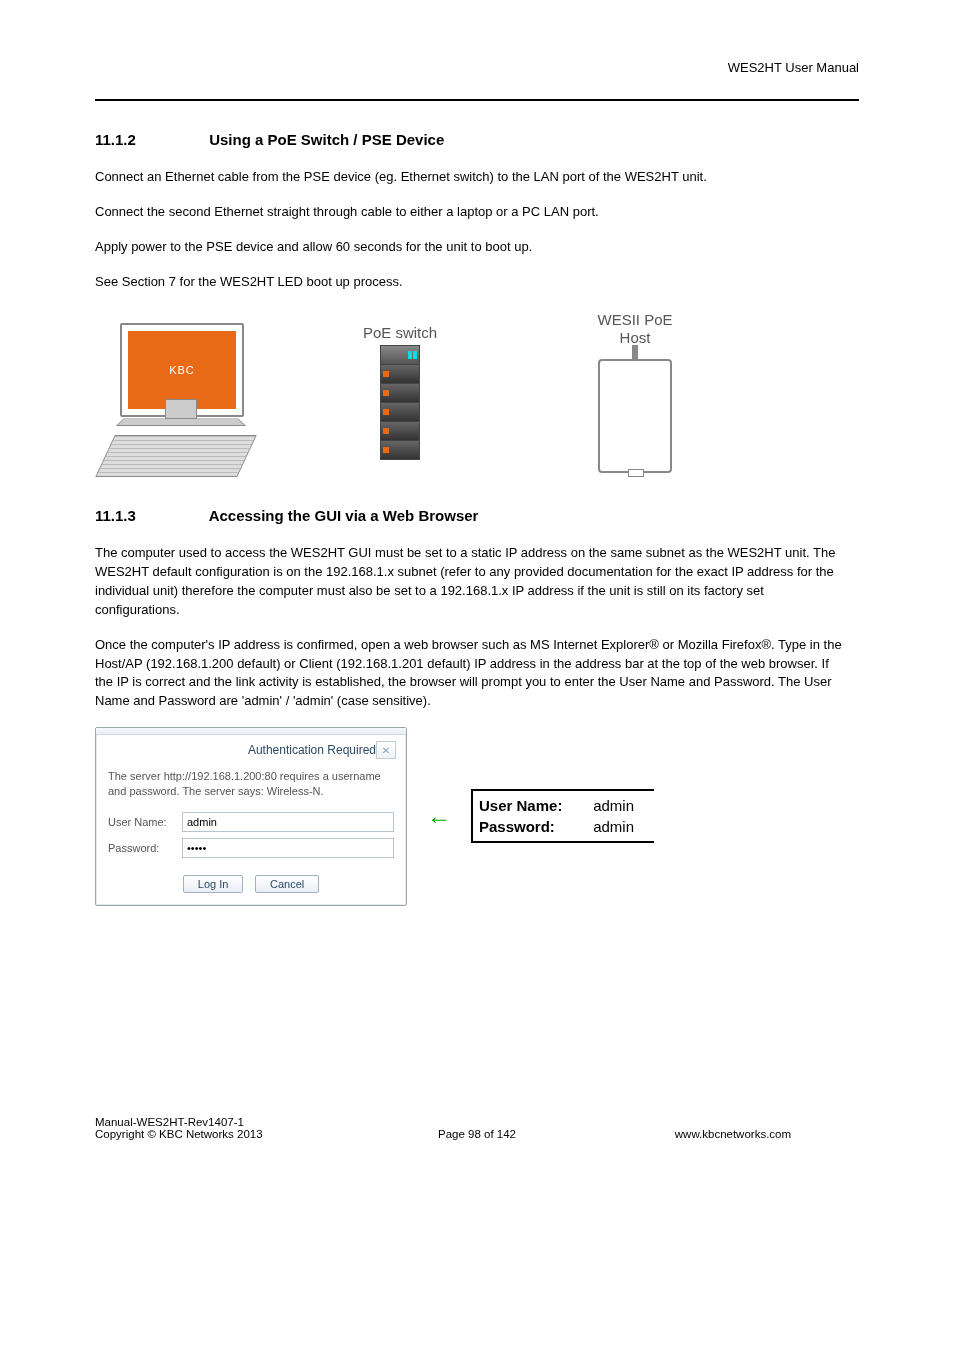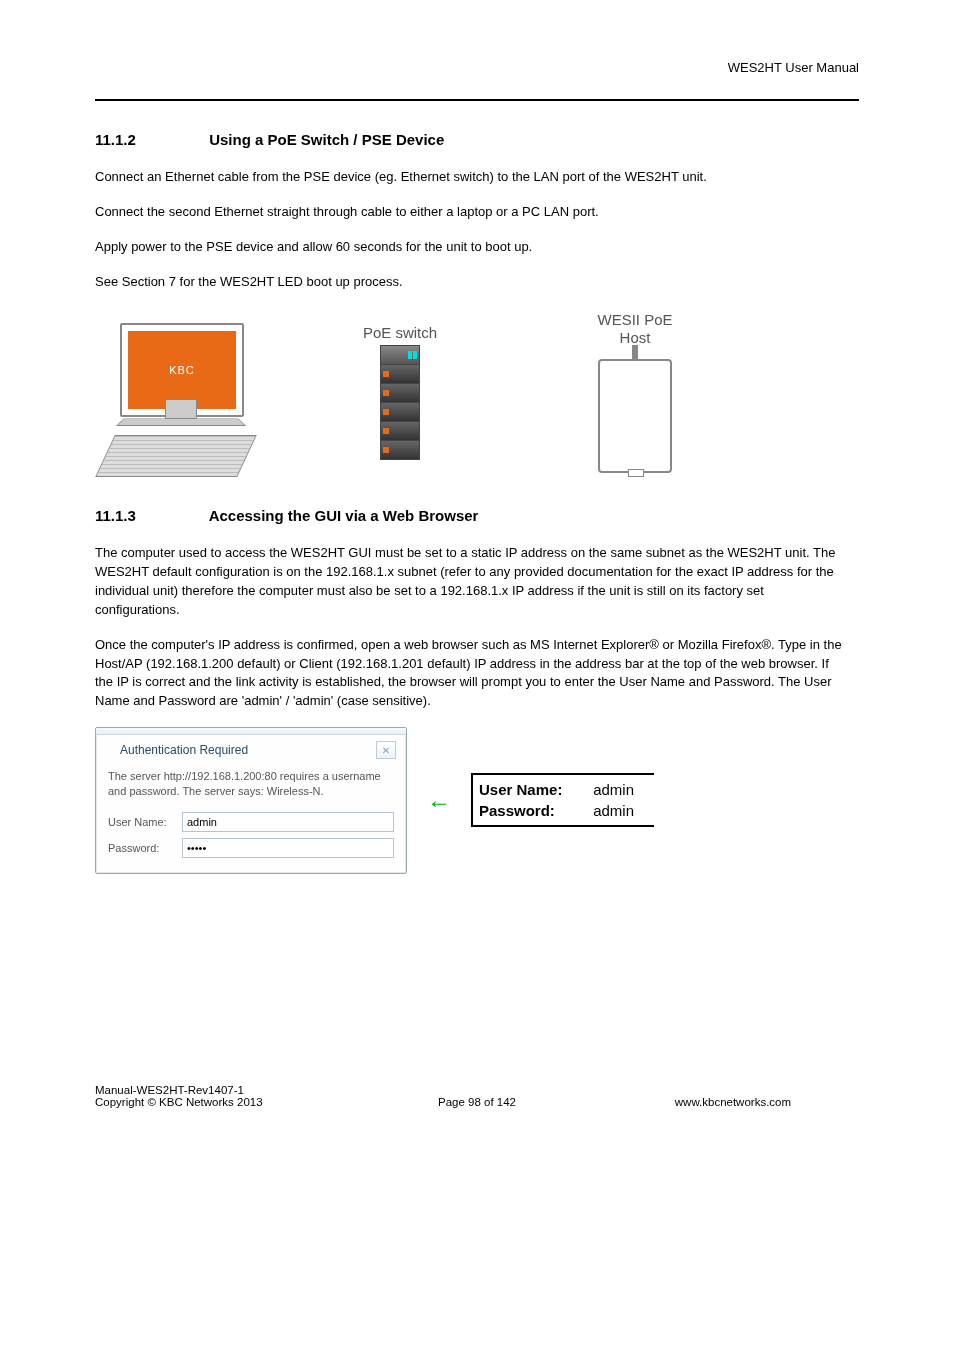--- a/index.html
+++ b/index.html
@@ -98,21 +98,21 @@
     border-radius:2px;
     background:#fefefe;
     box-shadow: 0 0 0 1px #e4e8ec inset;
     position:relative;
     padding-bottom:12px;
   }
   .dialog .tabbar {
     height:6px; background:linear-gradient(#f5f8fb,#e9eef3); border-bottom:1px solid #cfd6dc;
   }
   .dialog .titlebar {
-    display:flex; align-items:center; justify-content:space-between;
+    display:flex; align-items:center; justify-content:flex-end;
     padding:6px 10px 4px 24px; font-size:12px; color:#2b4a66;
   }
   .dialog .close {
     width:18px;height:16px;border:1px solid #bfcbd6;display:flex;align-items:center;justify-content:center;
     font-size:10px;color:#8aa0b4;background:linear-gradient(#fff,#eef2f6);
   }
   .dialog .msg { font-size:11px; color:#555; padding:6px 12px 10px 12px; line-height:1.35;}
   .dialog .row { display:flex; align-items:center; padding:3px 12px; font-size:11px; color:#555;}
   .dialog .row label { width:74px;}
   .dialog .row input {
@@ -220,20 +220,24 @@
       </div>
       <div class="msg">The server http://192.168.1.200:80 requires a username and password. The server says: Wireless-N.</div>
       <div class="row">
         <label>User Name:</label>
         <input type="text" value="admin" style="">
       </div>
       <div class="row">
         <label>Password:</label>
         <input type="text" value="•••••" style="">
       </div>
+      <div class="btns">
+        <button>Log In</button>
+        <button>Cancel</button>
+      </div>
     </div>
 
     <div class="arrow">←</div>
 
     <div class="cred-box">
       <div>
         <span class="label">User Name:</span>
         <span>admin</span>
       </div>
       <div>

